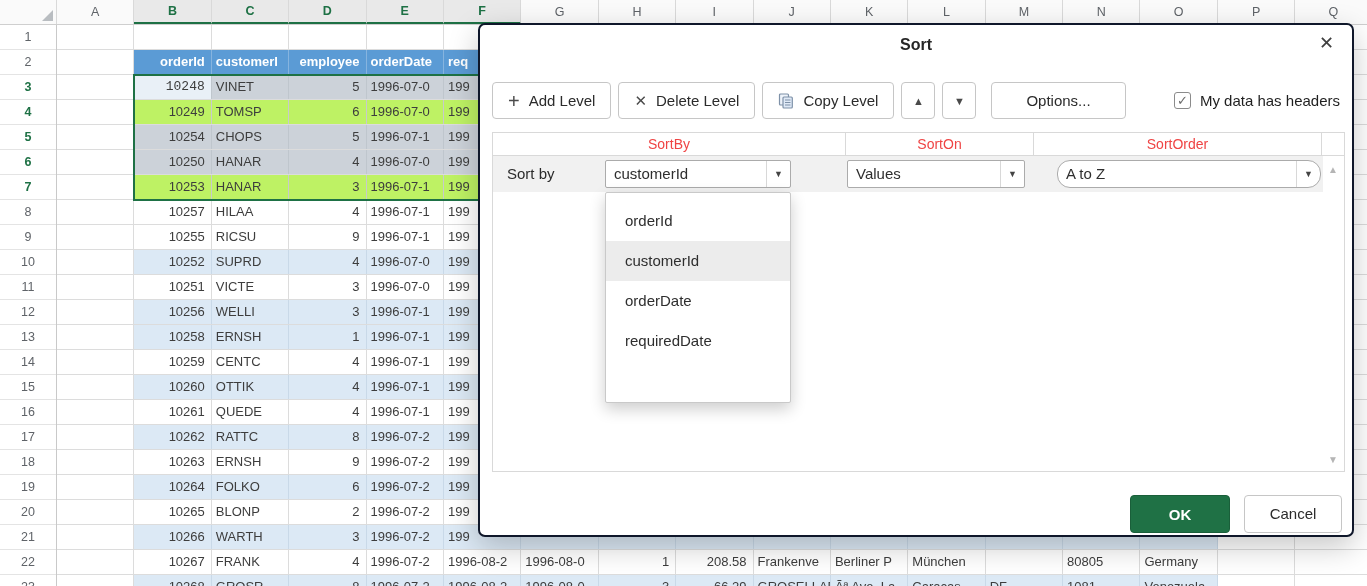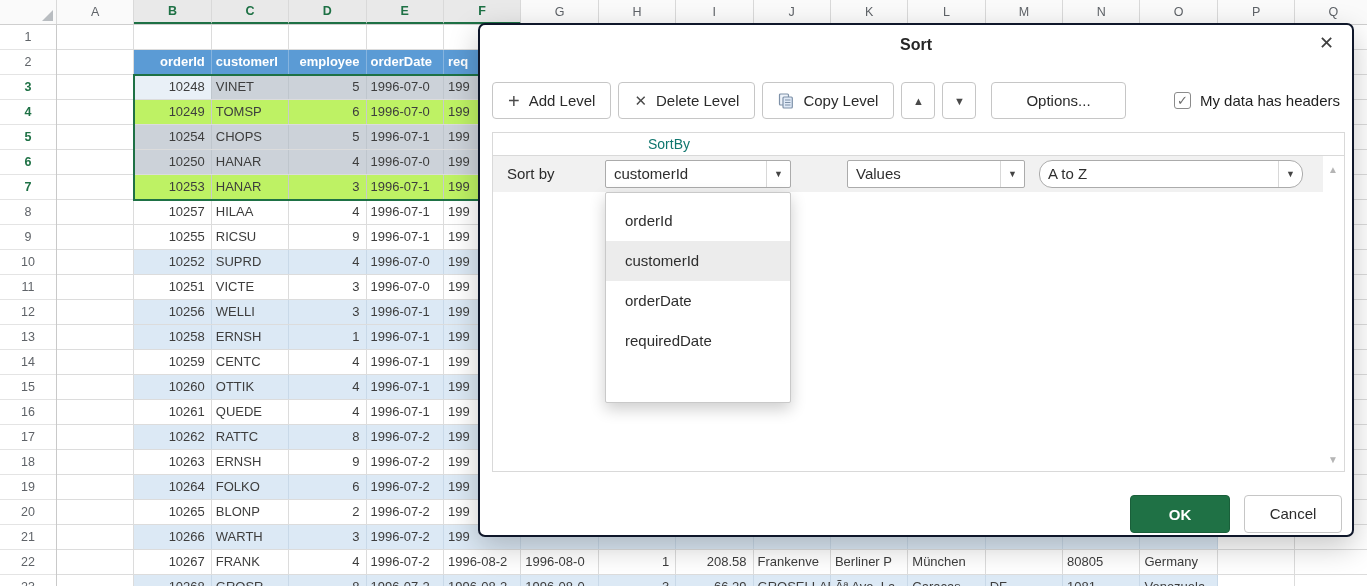--- a/index.html
+++ b/index.html
@@ -25,21 +25,21 @@
 
   
   #grid{position:absolute;top:25px;left:57px;right:0;bottom:0;overflow:hidden;z-index:1;}
   .row{height:25px;box-sizing:border-box;border-bottom:1px solid #dcdcdc;display:flex;background:#fff;}
   .cell{width:77.4px;flex:none;box-sizing:border-box;border-right:1px solid #dcdcdc;
         font-size:13px;color:#3d3d3d;line-height:24px;padding:0 4px;overflow:hidden;white-space:nowrap;}
   .col-B,.col-D,.col-H,.col-I{text-align:right;padding-right:6px;}
   .row.b-blue .cell.t{background:#dce9f5;border-right-color:#c9d9e8;}
   .row.sel .cell.t{background:#ccd2d9;border-right-color:#bfc6cd;}
   .row.sel.b-white .cell.t{background:#bef264;border-right-color:#c8cacc;}
-  .cell.active{background:#e9f0f7 !important;}
+  .cell.active{background:#e9f0f7 !important;font-family:Liberation Mono, monospace;}
   .cell.th{background:#5b9bd5;color:#fff;font-weight:700;border-right:1px solid #86b4df;}
 
   
   #selbox{position:absolute;left:133px;top:74px;width:346px;height:127px;box-sizing:border-box;
           border:2px solid #1E7145;border-right:none;pointer-events:none;z-index:6;}
 
   
   #dialog{position:absolute;left:478px;top:23px;width:876px;height:514px;background:#fff;
           border:2px solid #0f172a;border-radius:7px;box-shadow:0 10px 30px rgba(0,0,0,.22);
           z-index:10;box-sizing:border-box;}
@@ -54,36 +54,36 @@
   .tbtn.small{width:34px;padding:0;justify-content:center;}
   .tbtn.opts{margin-left:15px;padding:12px 34px;}
   .plus{font-size:20px;color:#4a4a4a;line-height:14px;}
   .xic{font-size:15px;color:#4a4a4a;font-weight:700;}
   .tri{font-size:11px;color:#4a4a4a;}
   .cbwrap{margin-left:auto;display:flex;align-items:center;gap:9px;font-size:15px;color:#1f1f1f;}
   .cb{width:17px;height:17px;border:1px solid #8b8b8b;border-radius:3px;background:#fff;display:flex;
       align-items:center;justify-content:center;font-size:13px;color:#6b6b6b;box-sizing:border-box;}
 
   #lvlhead{position:absolute;top:107px;left:12px;width:853px;height:24px;display:flex;
-           border:1px solid #d9d9d9;box-sizing:border-box;font-size:14px;color:#0f766e;flex-direction:column;}
+           border:1px solid #d9d9d9;box-sizing:border-box;font-size:14px;color:#ef4444;}
   #lvlhead>div{line-height:22px;text-align:center;box-sizing:border-box;}
   .hc1{width:352px;}.hc2{width:188px;border-left:1px solid #d9d9d9;}
   .hc3{width:288px;border-left:1px solid #d9d9d9;}.hc4{flex:1;border-left:1px solid #d9d9d9;}
 
   #lvlbody{position:absolute;top:131px;left:12px;width:853px;height:316px;background:#fff;
            border:1px solid #d9d9d9;border-top:none;box-sizing:border-box;}
   .lrow{position:absolute;top:0;left:0;height:36px;width:830px;background:#f1f1f1;}
   .lrow-label{position:absolute;left:14px;top:0;line-height:36px;font-size:15px;color:#2b2b2b;}
   .dd{position:absolute;top:4px;height:28px;background:#fff;border:1px solid #ababab;border-radius:2px;
       box-sizing:border-box;font-size:15px;color:#2e2e2e;line-height:26px;padding-left:8px;}
   .dd .sarr{position:absolute;right:0;top:0;width:23px;height:100%;display:flex;align-items:center;
             justify-content:center;font-size:9px;color:#444;border-left:1px solid #d8d8d8;}
   #dd-field{left:112px;width:186px;}
   #dd-on{left:354px;width:178px;}
-  #dd-order{left:546px;width:264px;border-radius:13px;}
+  #dd-order{left:564px;width:264px;border-radius:13px;}
   .scroll-arrow{position:absolute;right:6px;font-size:10px;color:#b5b5b5;}
   #sc-up{top:8px;} #sc-down{bottom:6px;}
 
   #ddpanel{position:absolute;left:125px;top:167px;width:186px;height:211px;background:#fff;
            border:1px solid #c9c9c9;border-radius:2px;box-shadow:0 6px 16px rgba(0,0,0,.2);
            box-sizing:border-box;padding-top:8px;z-index:5;}
   .ditem{height:40px;line-height:40px;padding-left:19px;font-size:15px;color:#2e2e2e;}
   .ditem.hl{background:#ececec;}
 
   .footbtn{position:absolute;top:470px;height:38px;border-radius:4px;font-size:15px;text-align:center;

